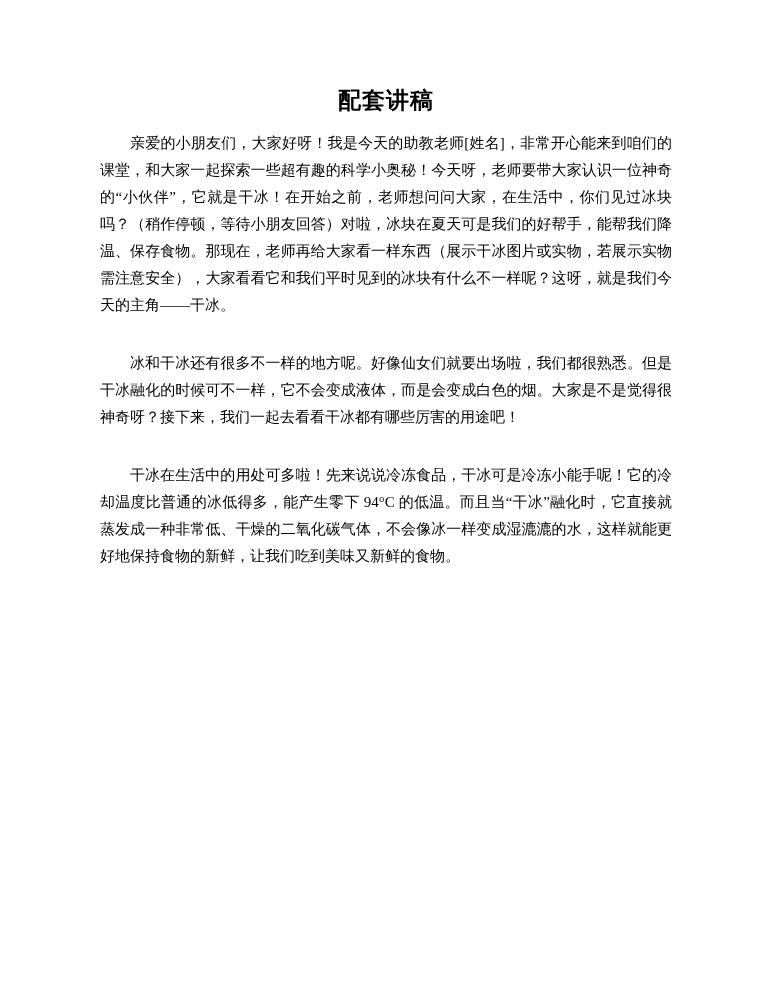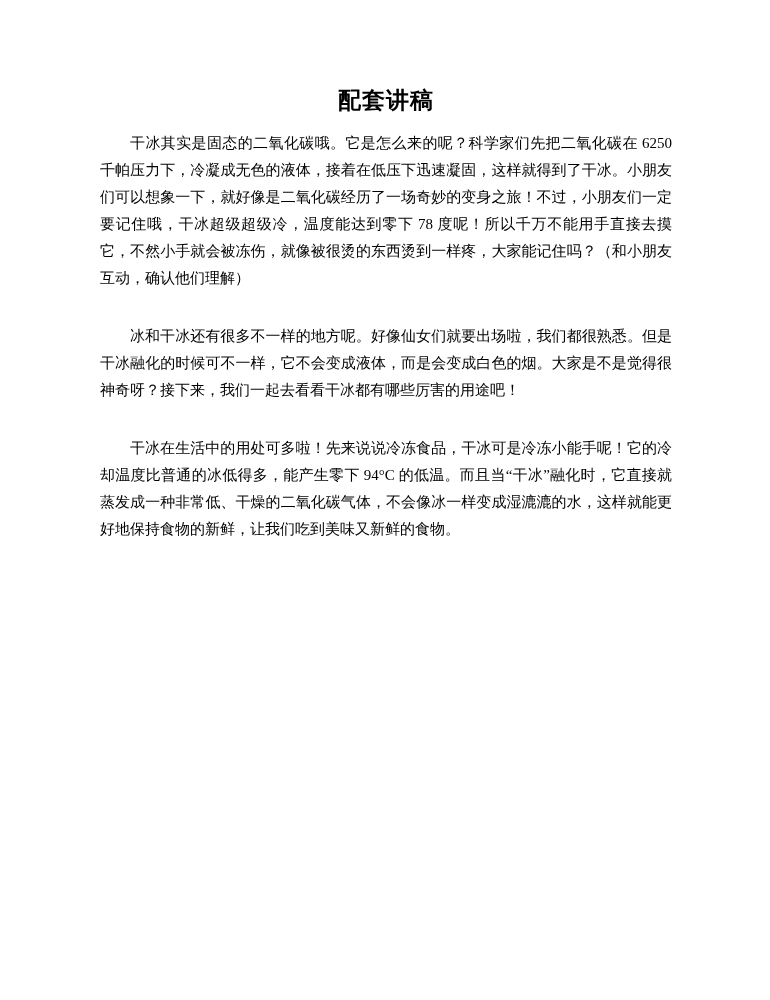--- a/index.html
+++ b/index.html
@@ -41,17 +41,17 @@
   .para:last-child {
     margin-bottom: 0;
   }
 </style>
 </head>
 <body>
 
 <div class="page">
   <h1 class="doc-title">配套讲稿</h1>
   <div class="doc-body" id="paragraphs-container">
-      <p class="para">干冰其实是固态的二氧化碳哦。它是怎么来的呢？科学家们先把二氧化碳在 6250 千帕压力下，冷凝成无色的液体，接着在低压下迅速凝固，这样就得到了干冰。小朋友们可以想象一下，就好像是二氧化碳经历了一场奇妙的变身之旅！不过，小朋友们一定要记住哦，干冰超级超级冷，温度能达到零下 78 度呢！所以千万不能用手直接去摸它，不然小手就会被冻伤，就像被很烫的东西烫到一样疼，大家能记住吗？（和小朋友互动，确认他们理解）</p>
+      <p class="para">亲爱的小朋友们，大家好呀！我是今天的助教老师[姓名]，非常开心能来到咱们的课堂，和大家一起探索一些超有趣的科学小奥秘！今天呀，老师要带大家认识一位神奇的“小伙伴”，它就是干冰！在开始之前，老师想问问大家，在生活中，你们见过冰块吗？（稍作停顿，等待小朋友回答）对啦，冰块在夏天可是我们的好帮手，能帮我们降温、保存食物。那现在，老师再给大家看一样东西（展示干冰图片或实物，若展示实物需注意安全），大家看看它和我们平时见到的冰块有什么不一样呢？这呀，就是我们今天的主角——干冰。</p>
       <p class="para">冰和干冰还有很多不一样的地方呢。好像仙女们就要出场啦，我们都很熟悉。但是干冰融化的时候可不一样，它不会变成液体，而是会变成白色的烟。大家是不是觉得很神奇呀？接下来，我们一起去看看干冰都有哪些厉害的用途吧！</p>
       <p class="para">干冰在生活中的用处可多啦！先来说说冷冻食品，干冰可是冷冻小能手呢！它的冷却温度比普通的冰低得多，能产生零下 94°C 的低温。而且当“干冰”融化时，它直接就蒸发成一种非常低、干燥的二氧化碳气体，不会像冰一样变成湿漉漉的水，这样就能更好地保持食物的新鲜，让我们吃到美味又新鲜的食物。</p>
     </div>
 </div>
 
 </body></html>

